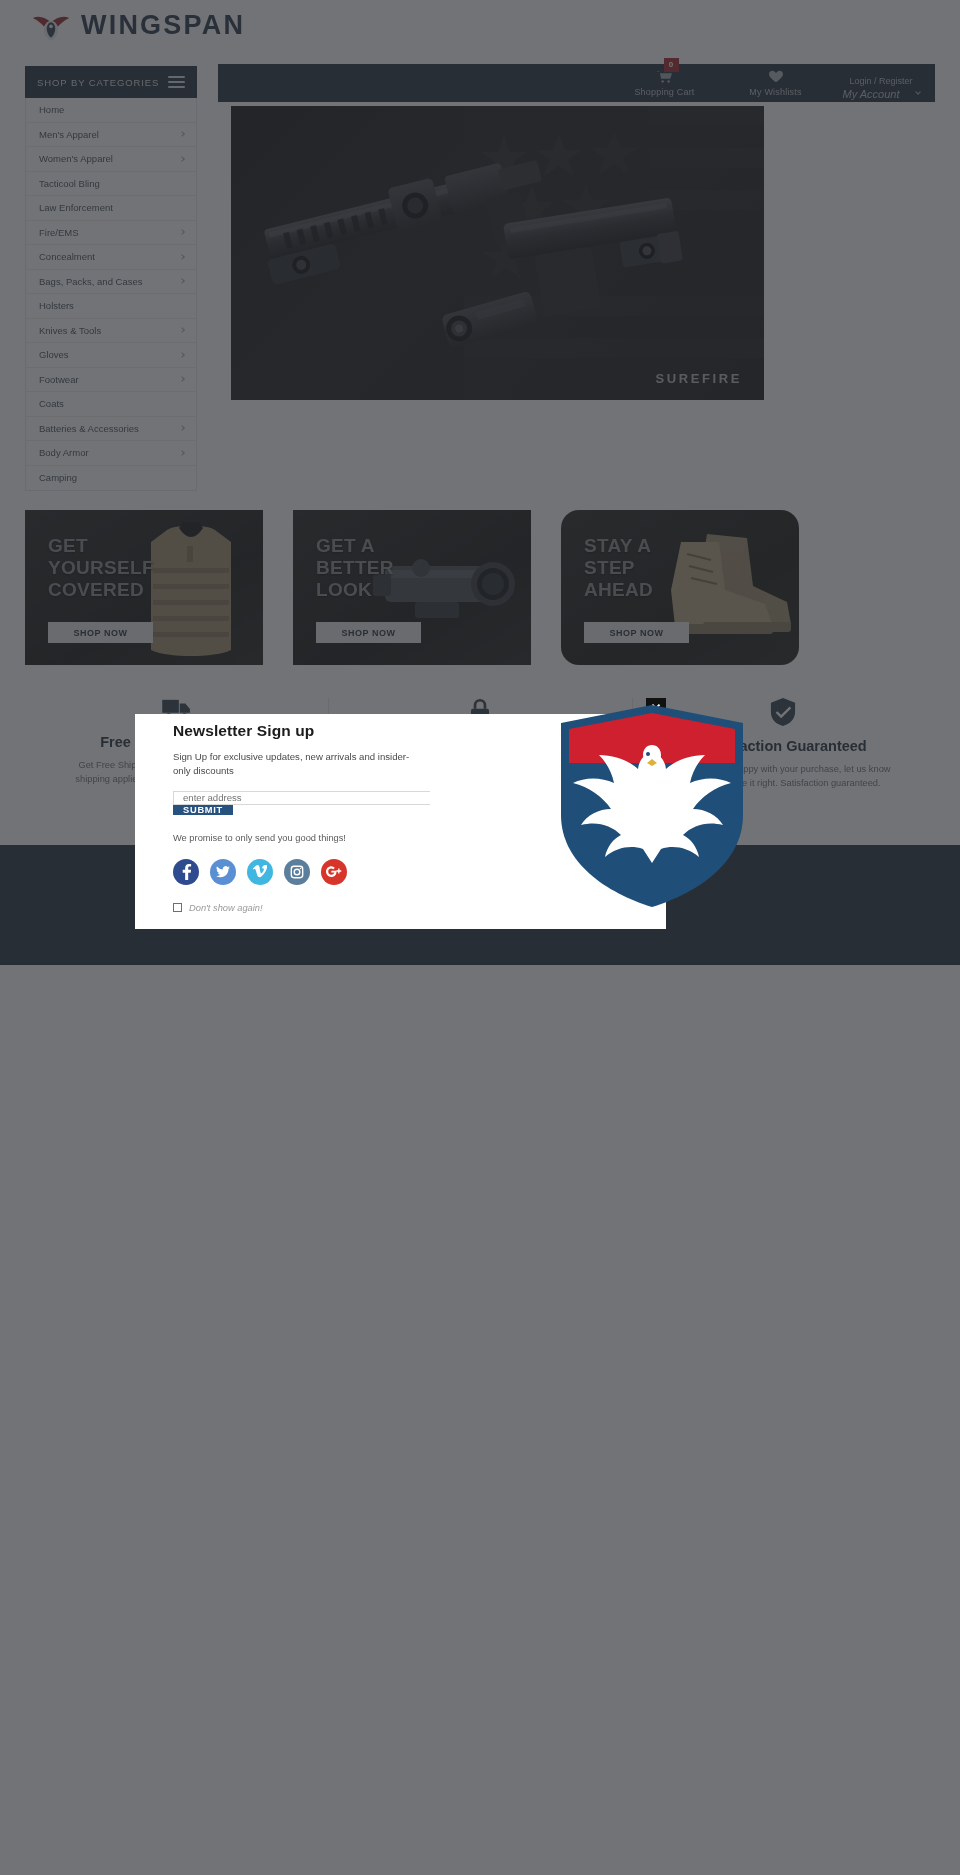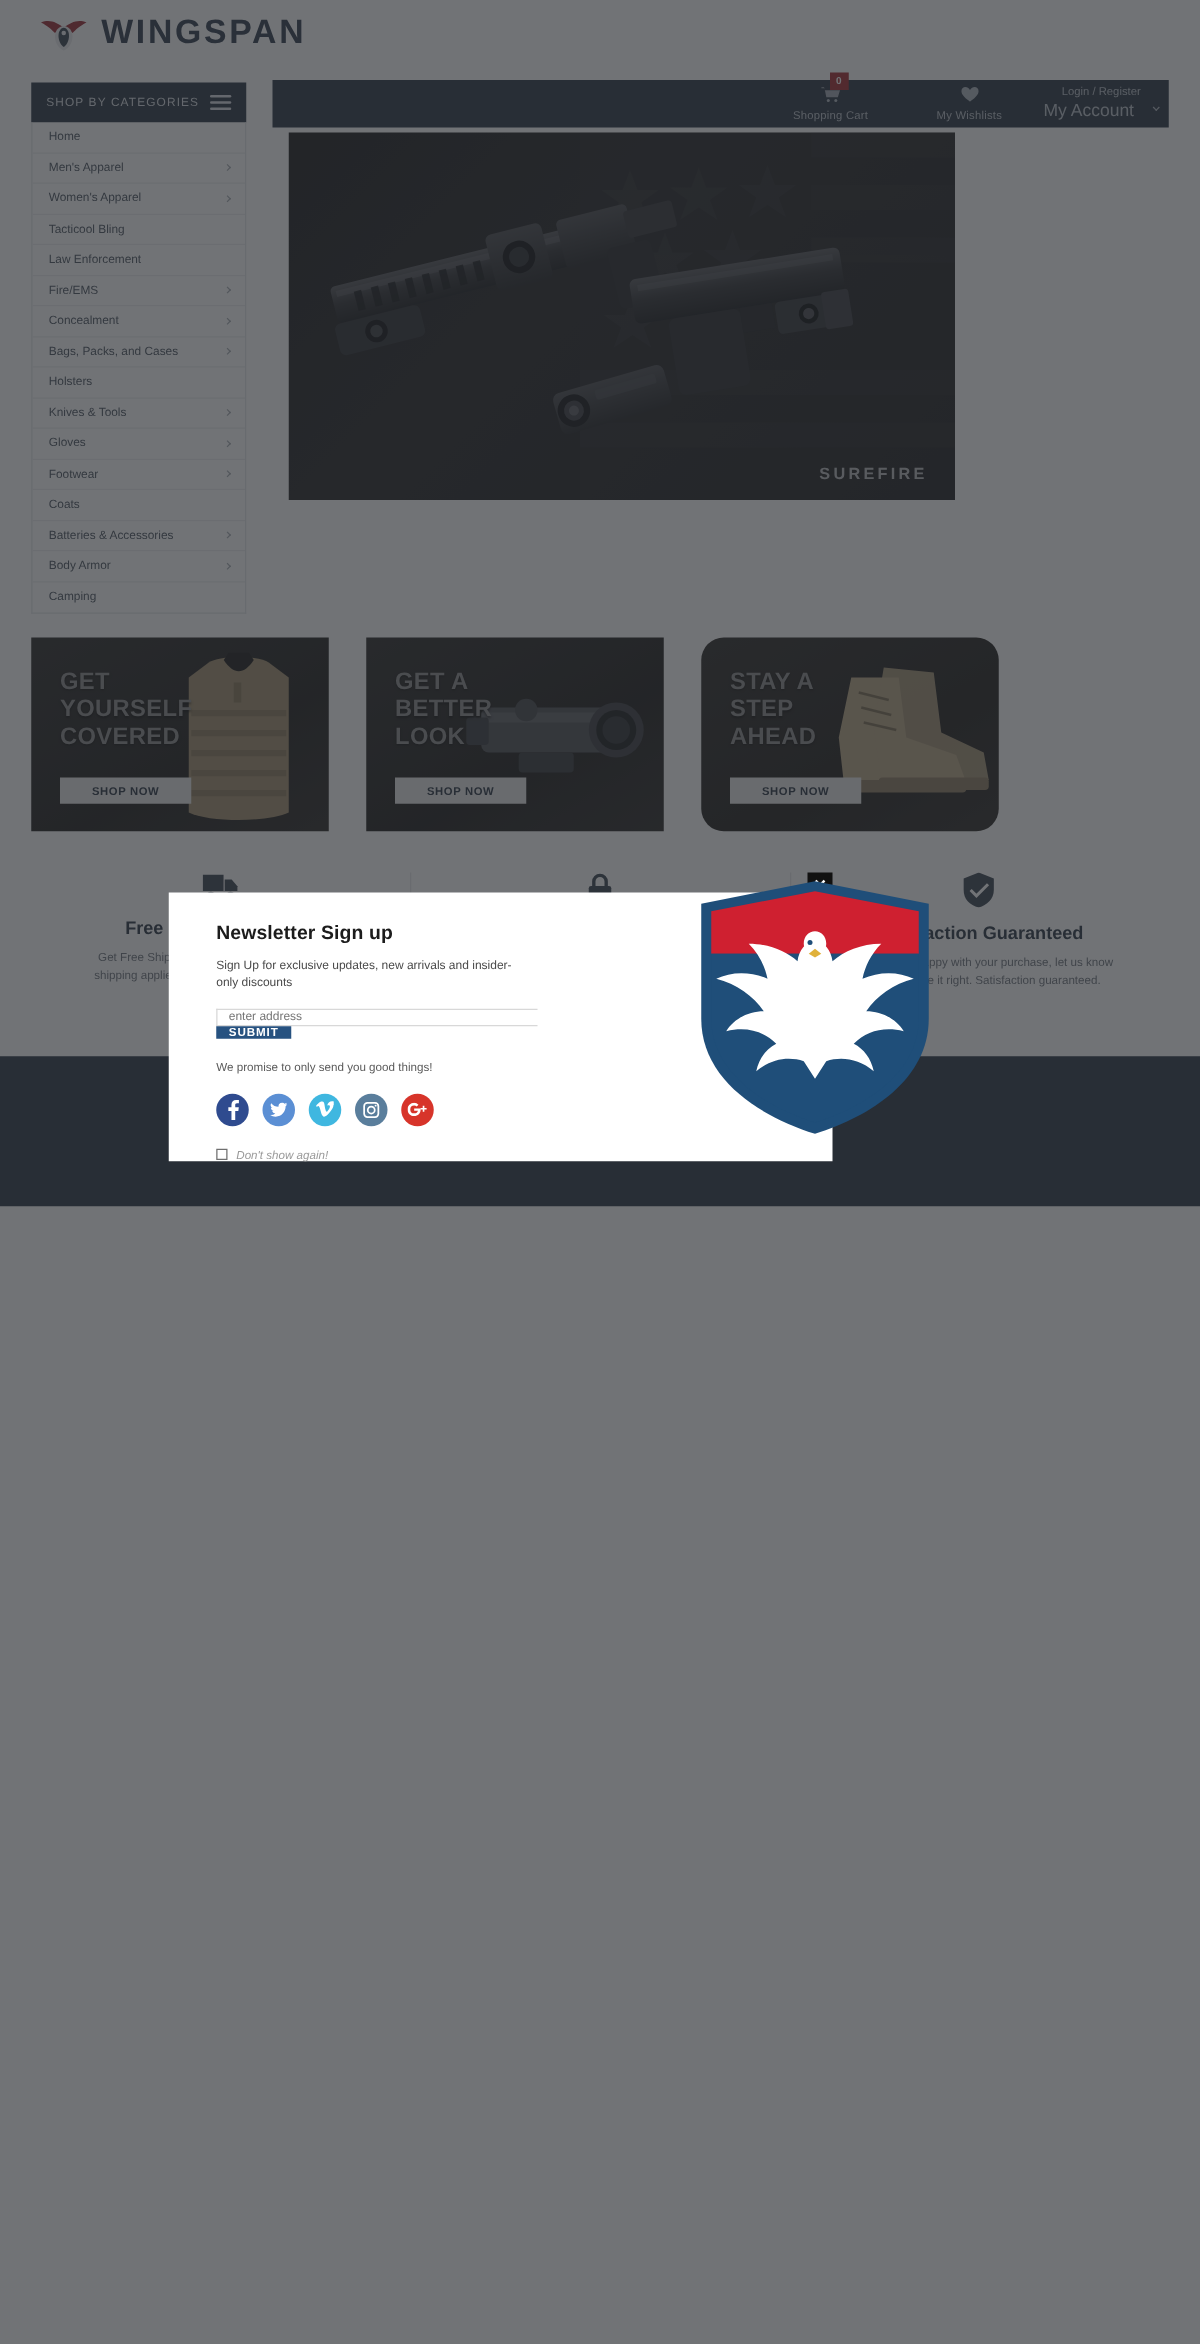--- a/index.html
+++ b/index.html
@@ -93,24 +93,24 @@
   .util-icon { color: #aeb5bf; line-height: 1; }
   .util-label { color: #b9c0c9; font-size: 9px; letter-spacing: .2px; }
   .cart-badge {
     position: absolute; top: -6px; left: 50%; margin-left: -1px;
     background: #a32a2f; color: #fff; font-size: 8px; font-weight: bold;
     min-width: 15px; height: 14px; line-height: 14px; text-align: center;
     padding: 0 3px;
   }
   .account-cell {
     width: 104px; height: 36px; display: flex; flex-direction: column;
-    align-items: center; justify-content: center; gap: 2px; padding-right: 4px;
+    align-items: center; justify-content: flex-end; gap: 2px; padding-right: 4px;
   }
   .acct-line1 { color: #b9c0c9; font-size: 9px; }
-  .acct-line2 { color: #b9c0c9; font-size: 14px; display: flex; align-items: center; gap: 16px; }
+  .acct-line2 { color: #b9c0c9; font-size: 11px; display: flex; align-items: center; gap: 16px; font-style: italic; }
   .chev-down {
     width: 4px; height: 4px; border-right: 1px solid #aeb5bf; border-bottom: 1px solid #aeb5bf;
     transform: rotate(45deg); position: relative; top: -2px;
   }
 
   
   .hero {
     position: absolute; left: 231px; top: 106px; width: 533px; height: 294px;
     background: linear-gradient(135deg,#1b1b1c 0%,#242425 40%,#1a1a1b 100%);
     overflow: hidden;
@@ -192,21 +192,21 @@
   #modal {
     position: absolute; left: 135px; top: 714px; width: 531px; height: 215px;
     background: #fff; z-index: 60;
   }
   .modal-close {
     position: absolute; right: -0px; top: -16px;
     width: 20px; height: 20px; background: #111; color: #fff;
     display: flex; align-items: center; justify-content: center;
     font-size: 13px; line-height: 1; cursor: pointer; font-weight: bold;
   }
-  .modal-body { padding: 24px 0 0 38px; width: 330px; }
+  .modal-body { padding: 8px 0 0 38px; width: 330px; }
   .modal-title {
     font-size: 15.5px; font-weight: bold; color: #1c1c1c; letter-spacing: .1px;
     margin-bottom: 10px;
   }
   .modal-sub {
     font-size: 9.6px; color: #4a4a4a; line-height: 1.5; width: 248px; margin-bottom: 12px;
   }
   .signup-row { display: flex; width: 257px; height: 24px; margin-bottom: 18px; flex-direction: column; }
   .signup-input {
     flex: 1; border: 1px solid #d8d8d8; border-right: none; outline: none;

